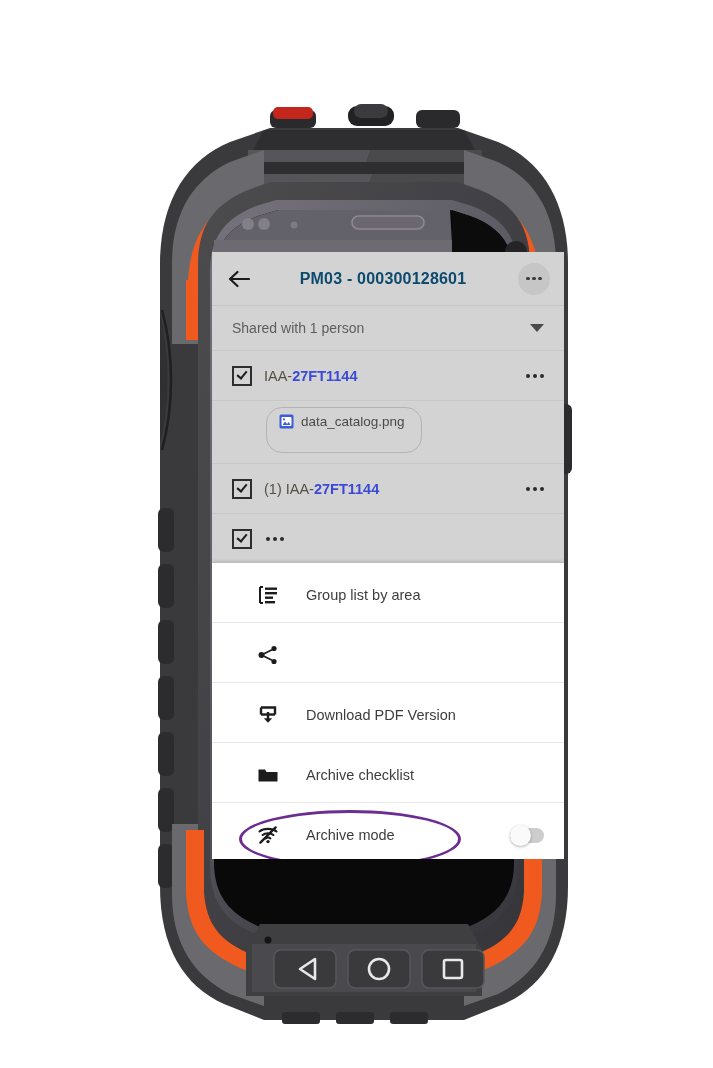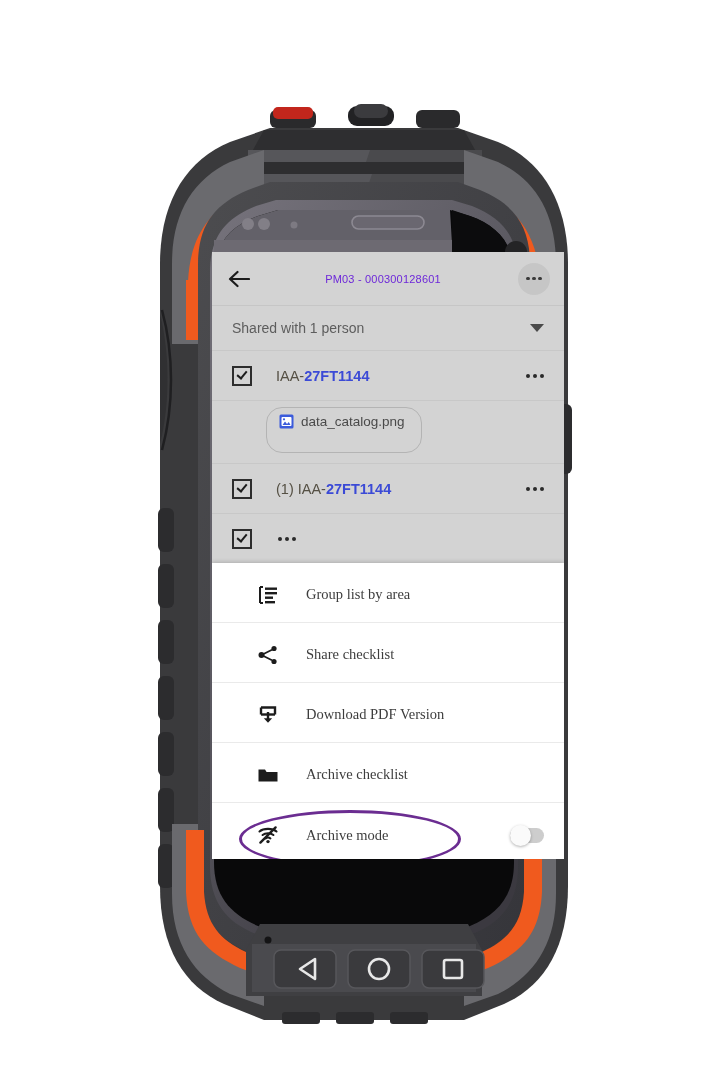--- a/index.html
+++ b/index.html
@@ -48,23 +48,23 @@
     border-bottom: 1px solid #c6c6c6;
   }
   #back-arrow {
     width: 26px; height: 26px;
     flex: 0 0 26px;
     display: flex; align-items: center; justify-content: center;
   }
   #app-bar-title {
     flex: 1 1 auto;
     text-align: center;
-    font-size: 11px;
-    font-weight: normal;
-    color: #6d28d9;
+    font-size: 16px;
+    font-weight: bold;
+    color: #0c4a6e;
     letter-spacing: 0.2px;
     margin-left: -4px;
   }
   #overflow-btn {
     width: 32px; height: 32px;
     flex: 0 0 32px;
     border-radius: 50%;
     background: #c6c6c6;
     display: flex; align-items: center; justify-content: center;
     gap: 2.5px;
@@ -100,21 +100,20 @@
   #checklist {
     background: #d3d3d3;
   }
   .chk-row {
     display: flex;
     align-items: center;
     height: 50px;
     padding: 0 18px 0 20px;
     box-sizing: border-box;
     border-bottom: 1px solid #c8c8c8;
-    gap: 12px;
   }
   .chk-box {
     width: 16px; height: 16px;
     flex: 0 0 16px;
     border: 2px solid #2d2d2d;
     background: #d3d3d3;
     position: relative;
     margin-right: 12px;
   }
   .chk-box::after {
@@ -180,21 +179,20 @@
     box-shadow: 0 -1px 4px rgba(0,0,0,0.18);
   }
   .menu-item {
     display: flex;
     align-items: center;
     height: 60px;
     padding: 4px 20px 0 44px;
     box-sizing: border-box;
     border-bottom: 1px solid #eaeaea;
     background: #ffffff;
-    font-family: Liberation Serif, serif;
   }
   .menu-item:last-child { border-bottom: none; }
   .mi-icon {
     width: 24px; height: 24px;
     flex: 0 0 24px;
     display: flex; align-items: center; justify-content: center;
     margin-right: 26px;
   }
   .mi-label {
     flex: 1 1 auto;
@@ -426,21 +424,20 @@
 
     <div class="menu-item">
       <span class="mi-icon">
         <svg width="22" height="22" viewBox="0 0 22 22">
           <circle cx="17" cy="4.5" r="2.6" fill="#1c1c1c"></circle>
           <circle cx="4.5" cy="11" r="3" fill="#1c1c1c"></circle>
           <circle cx="17" cy="17.5" r="2.6" fill="#1c1c1c"></circle>
           <path d="M15,5.8 L6.5,10 M6.5,12 L15,16.2" stroke="#1c1c1c" stroke-width="1.8" fill="none"></path>
         </svg>
       </span>
-      <span class="mi-label">Share checklist</span>
     </div>
 
     <div class="menu-item">
       <span class="mi-icon">
         <svg width="22" height="22" viewBox="0 0 22 22">
           <path d="M4,3.5 L18,3.5 L18,10.5" fill="none" stroke="#1c1c1c" stroke-width="2.4"></path>
           <path d="M4,3.5 L4,10.5" fill="none" stroke="#1c1c1c" stroke-width="2.4"></path>
           <path d="M4,10.5 L18,10.5" fill="none" stroke="#1c1c1c" stroke-width="2.4"></path>
           <path d="M11,8 L11,17" fill="none" stroke="#1c1c1c" stroke-width="2.4"></path>
           <path d="M6.8,14.2 L11,18.8 L15.2,14.2 Z" fill="#1c1c1c"></path>

